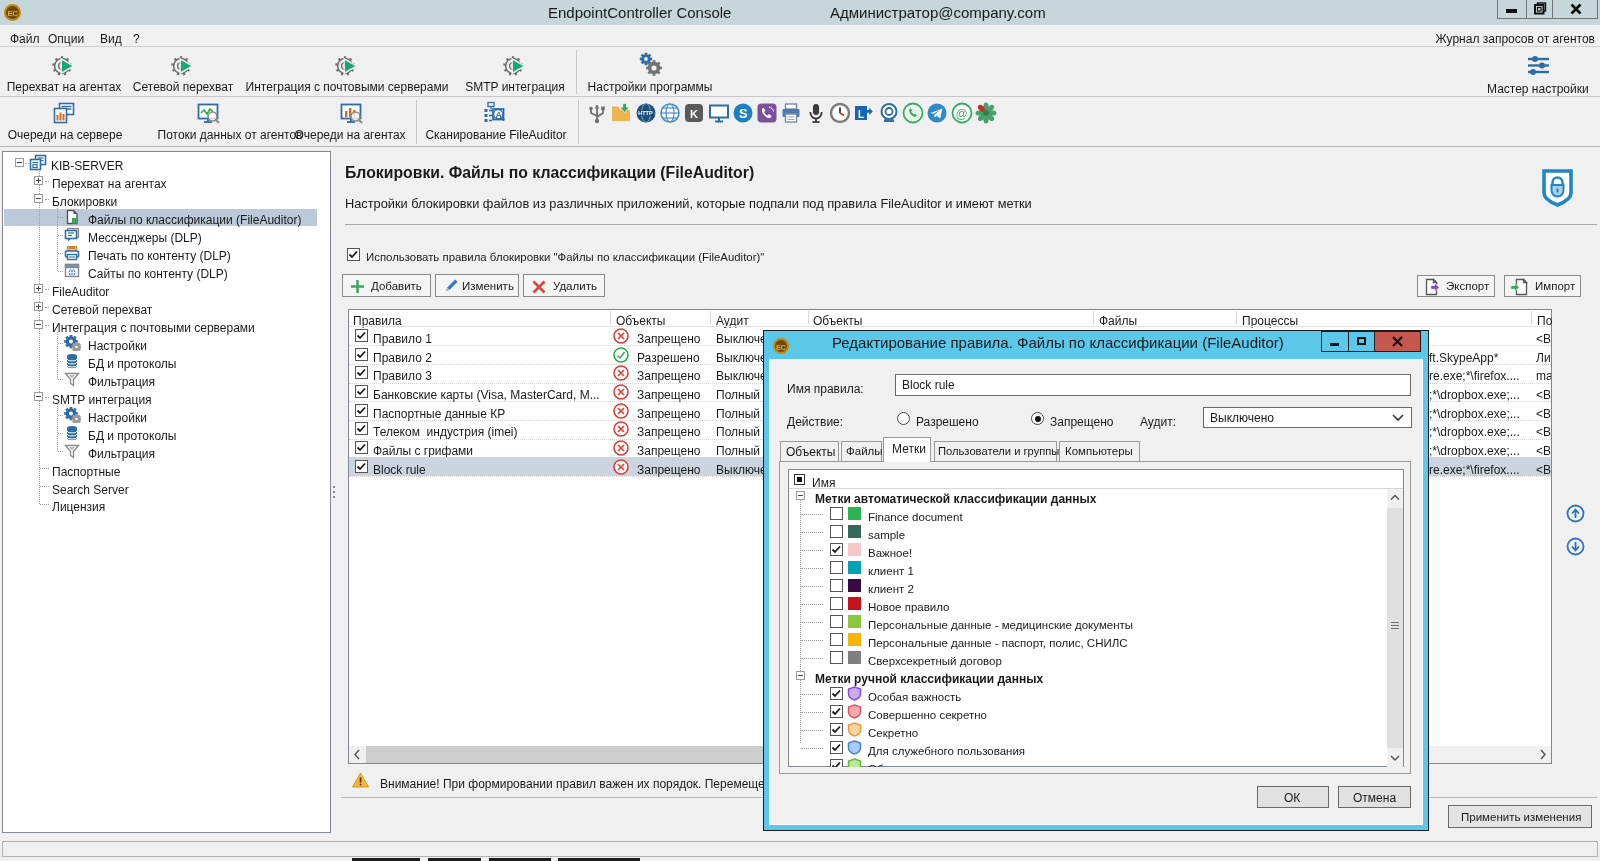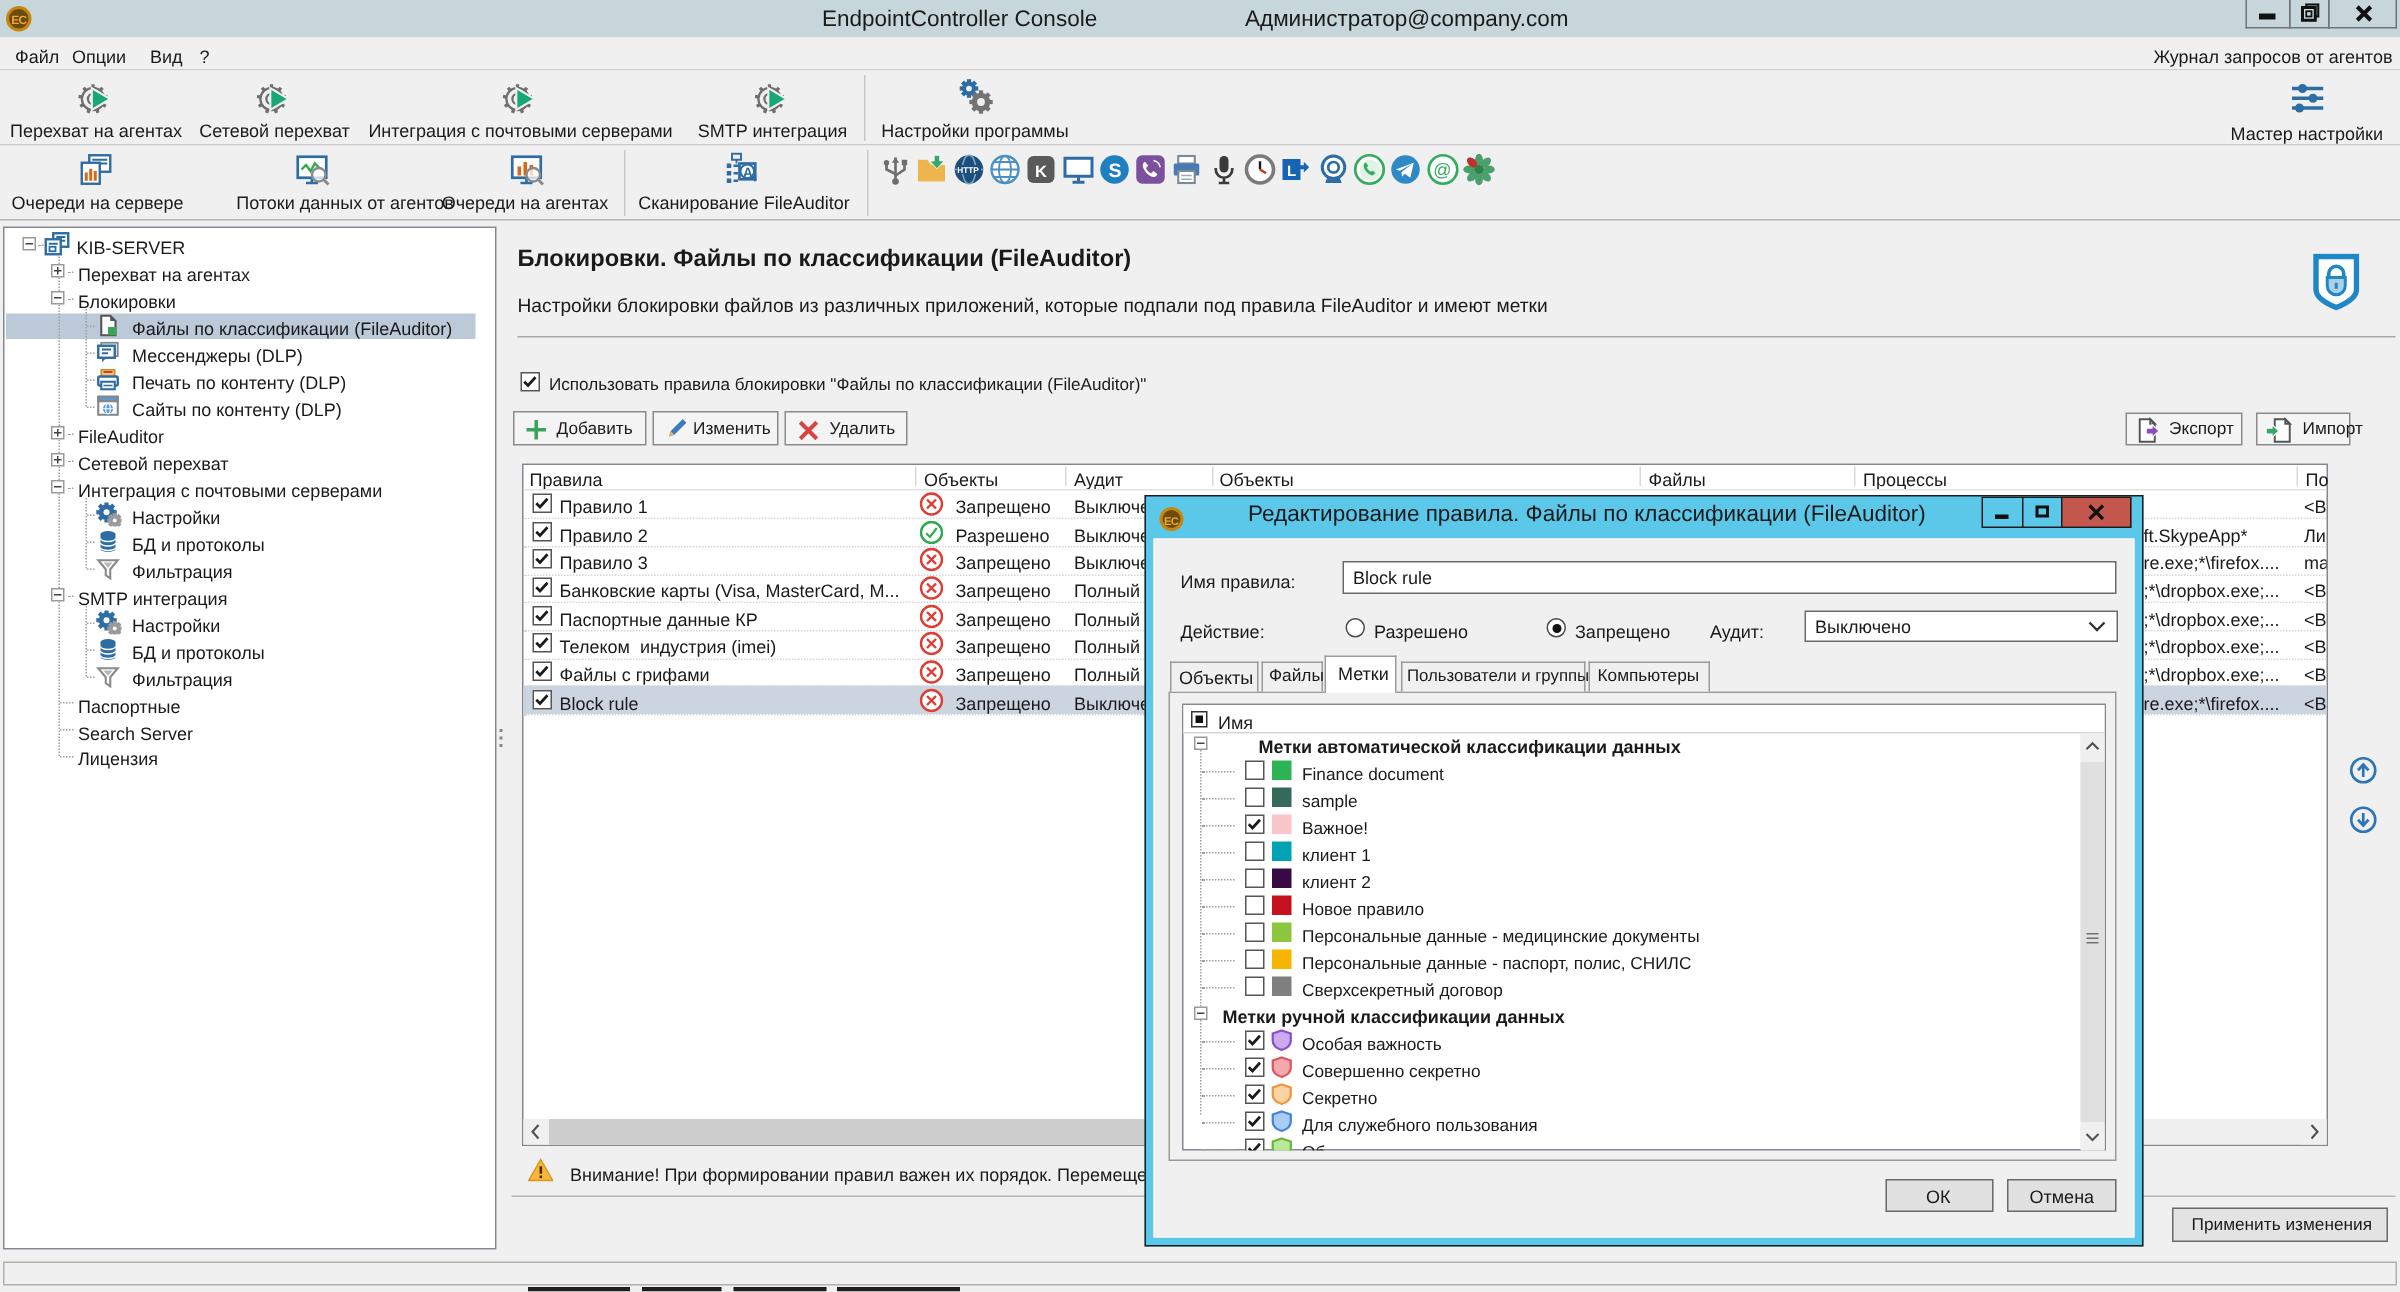--- a/index.html
+++ b/index.html
@@ -499,21 +499,21 @@
     <span style="position:absolute;left:29px;top:4.5px;font-size:11.5px;color:#1a1a1a;white-space:nowrap">Удалить</span>
   </div>
 <div style="position:absolute;left:1417px;top:275px;width:78px;height:22px;background:#f4f4f4;border:1px solid #8a8a8a;">
     <svg width="20" height="18" viewBox="0 0 20 18" style="position:absolute;left:5px;top:2px">
       <path d="M3.5 1.5 h7 l3 3 v12 h-10 z" fill="#fff" stroke="#555" stroke-width="1.3"></path>
       <path d="M10.5 1.5 v3 h3 z" fill="#fff" stroke="#555" stroke-width="1.3"></path>
       <path d="M8 6 h5 v-3 l6 5.5 -6 5.5 v-3 h-5 z" fill="#8b4bbf" stroke="#fff" stroke-width="1" transform="scale(0.78) translate(2,3.5)"></path>
     </svg>
     <span style="position:absolute;left:28px;top:4px;font-size:11.5px;color:#1a1a1a;white-space:nowrap">Экспорт</span>
   </div>
-<div style="position:absolute;left:1504px;top:275px;width:63px;height:22px;background:#f4f4f4;border:1px solid #8a8a8a;">
+<div style="position:absolute;left:1504px;top:275px;width:77px;height:22px;background:#f4f4f4;border:1px solid #8a8a8a;">
     <svg width="20" height="18" viewBox="0 0 20 18" style="position:absolute;left:5px;top:2px">
       <path d="M6.5 1.5 h7 l3 3 v12 h-10 z" fill="#fff" stroke="#555" stroke-width="1.3"></path>
       <path d="M13.5 1.5 v3 h3 z" fill="#fff" stroke="#555" stroke-width="1.3"></path>
       <path d="M1 6 h5 v-3 l6 5.5 -6 5.5 v-3 h-5 z" fill="#3aa66a" stroke="#fff" stroke-width="1" transform="scale(0.78) translate(0,3.5)"></path>
     </svg>
     <span style="position:absolute;left:30px;top:4px;font-size:11.5px;color:#1a1a1a;white-space:nowrap">Импорт</span>
   </div>
 <div style="position:absolute;left:348px;top:309px;width:1204px;height:455px;background:#fff;border:1px solid #828790;"></div>
 <div style="position:absolute;left:353px;top:311px;"><span class="t12">Правила</span></div>
 <div style="position:absolute;left:616px;top:311px;"><span class="t12">Объекты</span></div>
@@ -741,21 +741,21 @@
     <span style="position:absolute;left:2px;top:2px;width:5px;height:5px;background:#111"></span>
   </div>
 <div style="position:absolute;left:812px;top:473px;"><span class="t12">Имя</span></div>
 <div style="position:absolute;left:788px;top:469px;width:616px;height:298px;overflow:hidden;"></div>
 <div style="position:absolute;left:789px;top:487px;width:598px;height:280px;overflow:hidden">
     <div style="position:relative;margin-left:-789px;margin-top:-487px">
       <div style="position:absolute;left:800px;top:491px;width:1px;height:252px;border-left:1px dotted #a0a0a0;"></div>
       <div style="position:absolute;left:796px;top:491.0px;width:9px;height:9px;background:#fff;border:1px solid #9a9a9a;box-sizing:border-box;">
         <span style="position:absolute;left:1px;top:3px;width:5px;height:1px;background:#444"></span>
       </div>
-      <div style="position:absolute;left:815px;top:489.0px;margin-left:24px;"><span class="t12" style="font-weight:bold">Метки автоматической классификации данных</span></div>
+      <div style="position:absolute;left:815px;top:489.0px;"><span class="t12" style="font-weight:bold">Метки автоматической классификации данных</span></div>
       <div style="position:absolute;left:801px;top:514.0px;width:22px;height:1px;border-top:1px dotted #a0a0a0;"></div>
       <div style="position:absolute;left:830px;top:507.0px;width:13px;height:13px;background:#fff;border:1px solid #555;box-sizing:border-box;"></div>
       <div style="position:absolute;left:848px;top:507.0px;width:13px;height:13px;background:#2db254;"></div>
       <div style="position:absolute;left:868px;top:507.0px;"><span style="font-size:11.5px;color:#1a1a1a;white-space:nowrap">Finance document</span></div>
       <div style="position:absolute;left:801px;top:532.0px;width:22px;height:1px;border-top:1px dotted #a0a0a0;"></div>
       <div style="position:absolute;left:830px;top:525.0px;width:13px;height:13px;background:#fff;border:1px solid #555;box-sizing:border-box;"></div>
       <div style="position:absolute;left:848px;top:525.0px;width:13px;height:13px;background:#35695a;"></div>
       <div style="position:absolute;left:868px;top:525.0px;"><span style="font-size:11.5px;color:#1a1a1a;white-space:nowrap">sample</span></div>
       <div style="position:absolute;left:801px;top:550.0px;width:22px;height:1px;border-top:1px dotted #a0a0a0;"></div>
       <div style="position:absolute;left:830px;top:543.0px;width:13px;height:13px;background:#fff;border:1px solid #555;box-sizing:border-box;">

